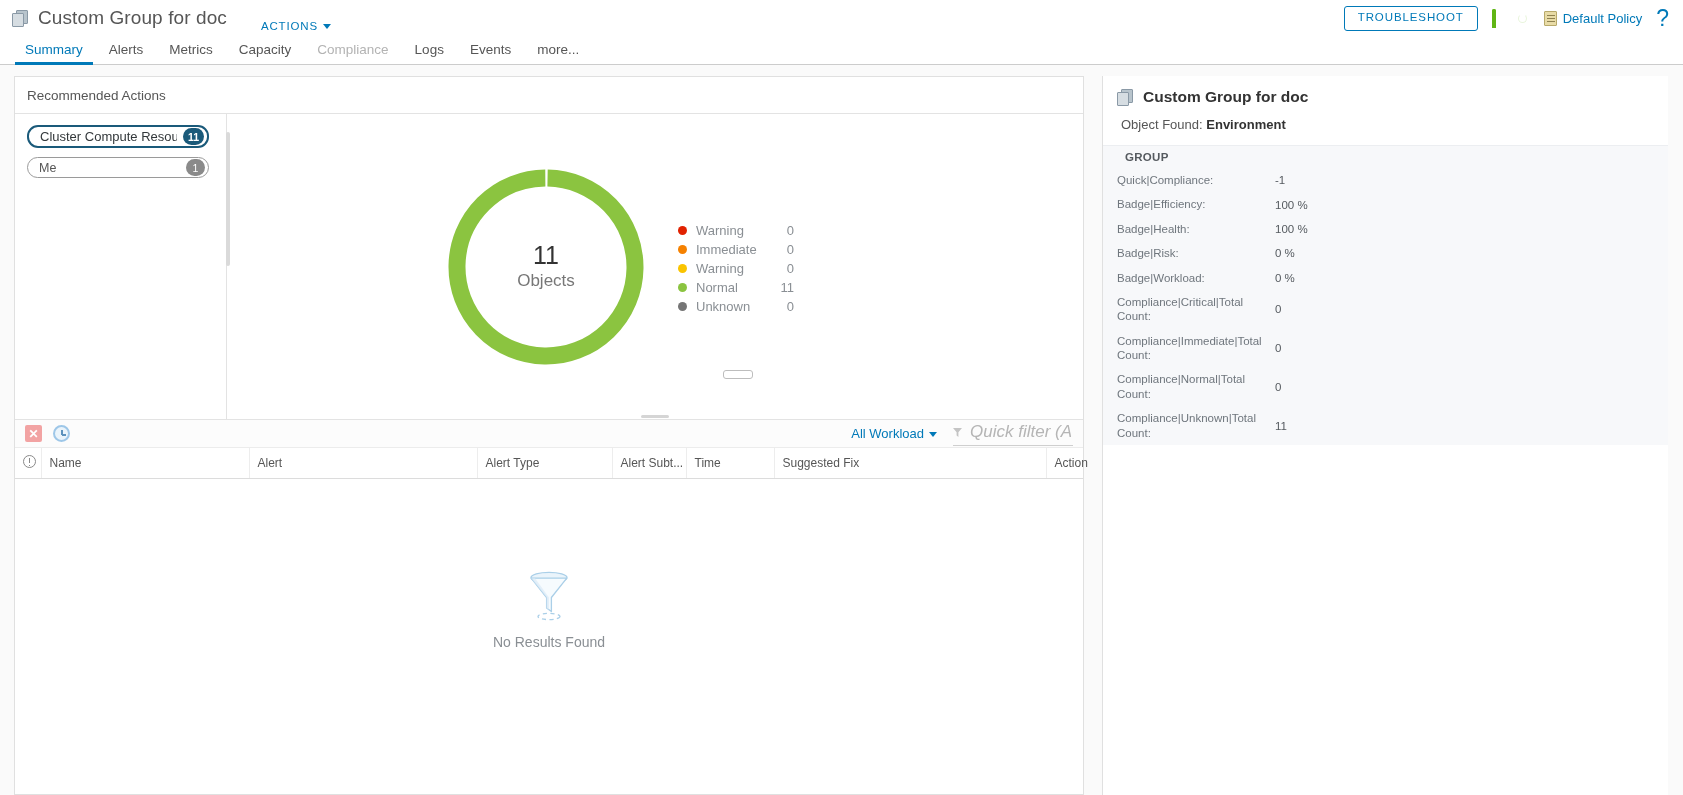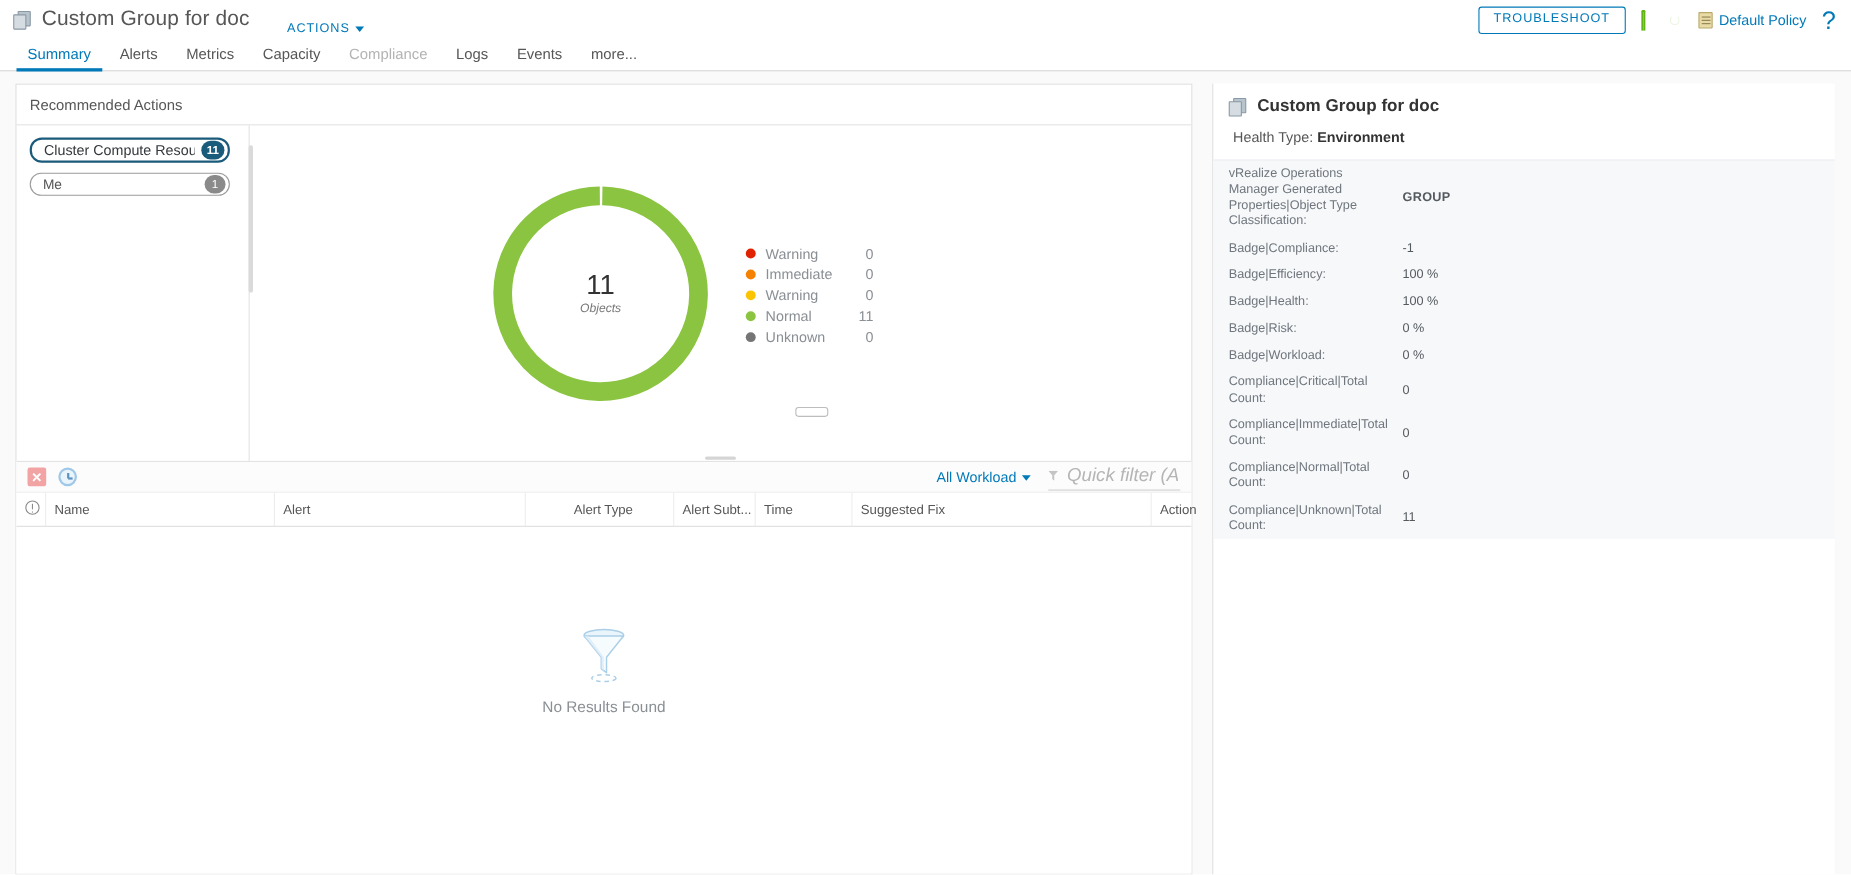--- a/index.html
+++ b/index.html
@@ -169,21 +169,21 @@
     display: flex; align-items: center; gap: 26px;
     margin-left: -38px;
   }
   .donut { position: relative; width: 212px; height: 212px; }
   .donut svg { display: block; }
   .donut-center {
     position: absolute; inset: 0; display: flex;
     flex-direction: column; align-items: center; justify-content: center;
   }
   .donut-total { font-size: 25px; color: #333333; line-height: 1.05; }
-  .donut-unit { font-size: 11px; color: #777777; margin-top: 3px; font-style: italic; }
+  .donut-unit { font-size: 17px; color: #777777; margin-top: 3px; }
   .legend { display: flex; flex-direction: column; gap: 4px; padding-top: 4px; }
   .legend-row {
     display: flex; align-items: center;
     font-size: 13px; color: #8a8f94; cursor: pointer;
   }
   .legend-dot {
     width: 9px; height: 9px; border-radius: 50%; margin-right: 9px;
     flex: 0 0 auto;
   }
   .legend-label { width: 74px; }
@@ -415,21 +415,21 @@
           </span>
         </div>
       </div>
 
       <table class="alerts-table">
         <thead>
             <tr id="thead-row">
               <th style="width: 26px;"><span class="th-warn-ico"></span></th>
               <th style="width: 208px;">Name</th>
               <th style="width: 228px;">Alert</th>
-              <th style="width: 135px; text-align: center;">Alert Type</th>
+              <th style="width: 135px;">Alert Type</th>
               <th style="width: 74px;">Alert Subt...</th>
               <th style="width: 88px;">Time</th>
               <th style="width: 272px;">Suggested Fix</th>
               <th>Action</th>
             </tr>
           </thead>
       </table>
 
       <div class="empty-state">
         <svg width="58" height="58" viewBox="0 0 58 58">
@@ -446,31 +446,30 @@
   <div class="right-col">
     <div class="rp-head">
       <div class="rp-title-row">
         <span class="obj-icon">
           <span class="b1"></span>
             <span class="b2"></span>
         </span>
         <span class="rp-title">Custom Group for doc</span>
       </div>
       <div class="rp-objtype">
-        <span>Health Type:</span>
+        <span>Object Found:</span>
         <b>Environment</b>
       </div>
     </div>
     <div class="rp-props" id="props">
         <div class="prop-row">
-          <div class="prop-key">vRealize Operations Manager Generated Properties|Object Type Classification:</div>
           <div class="prop-val strong">GROUP</div>
         </div>
         <div class="prop-row">
-          <div class="prop-key">Badge|Compliance:</div>
+          <div class="prop-key">Quick|Compliance:</div>
           <div class="prop-val">-1</div>
         </div>
         <div class="prop-row">
           <div class="prop-key">Badge|Efficiency:</div>
           <div class="prop-val">100 %</div>
         </div>
         <div class="prop-row">
           <div class="prop-key">Badge|Health:</div>
           <div class="prop-val">100 %</div>
         </div>

